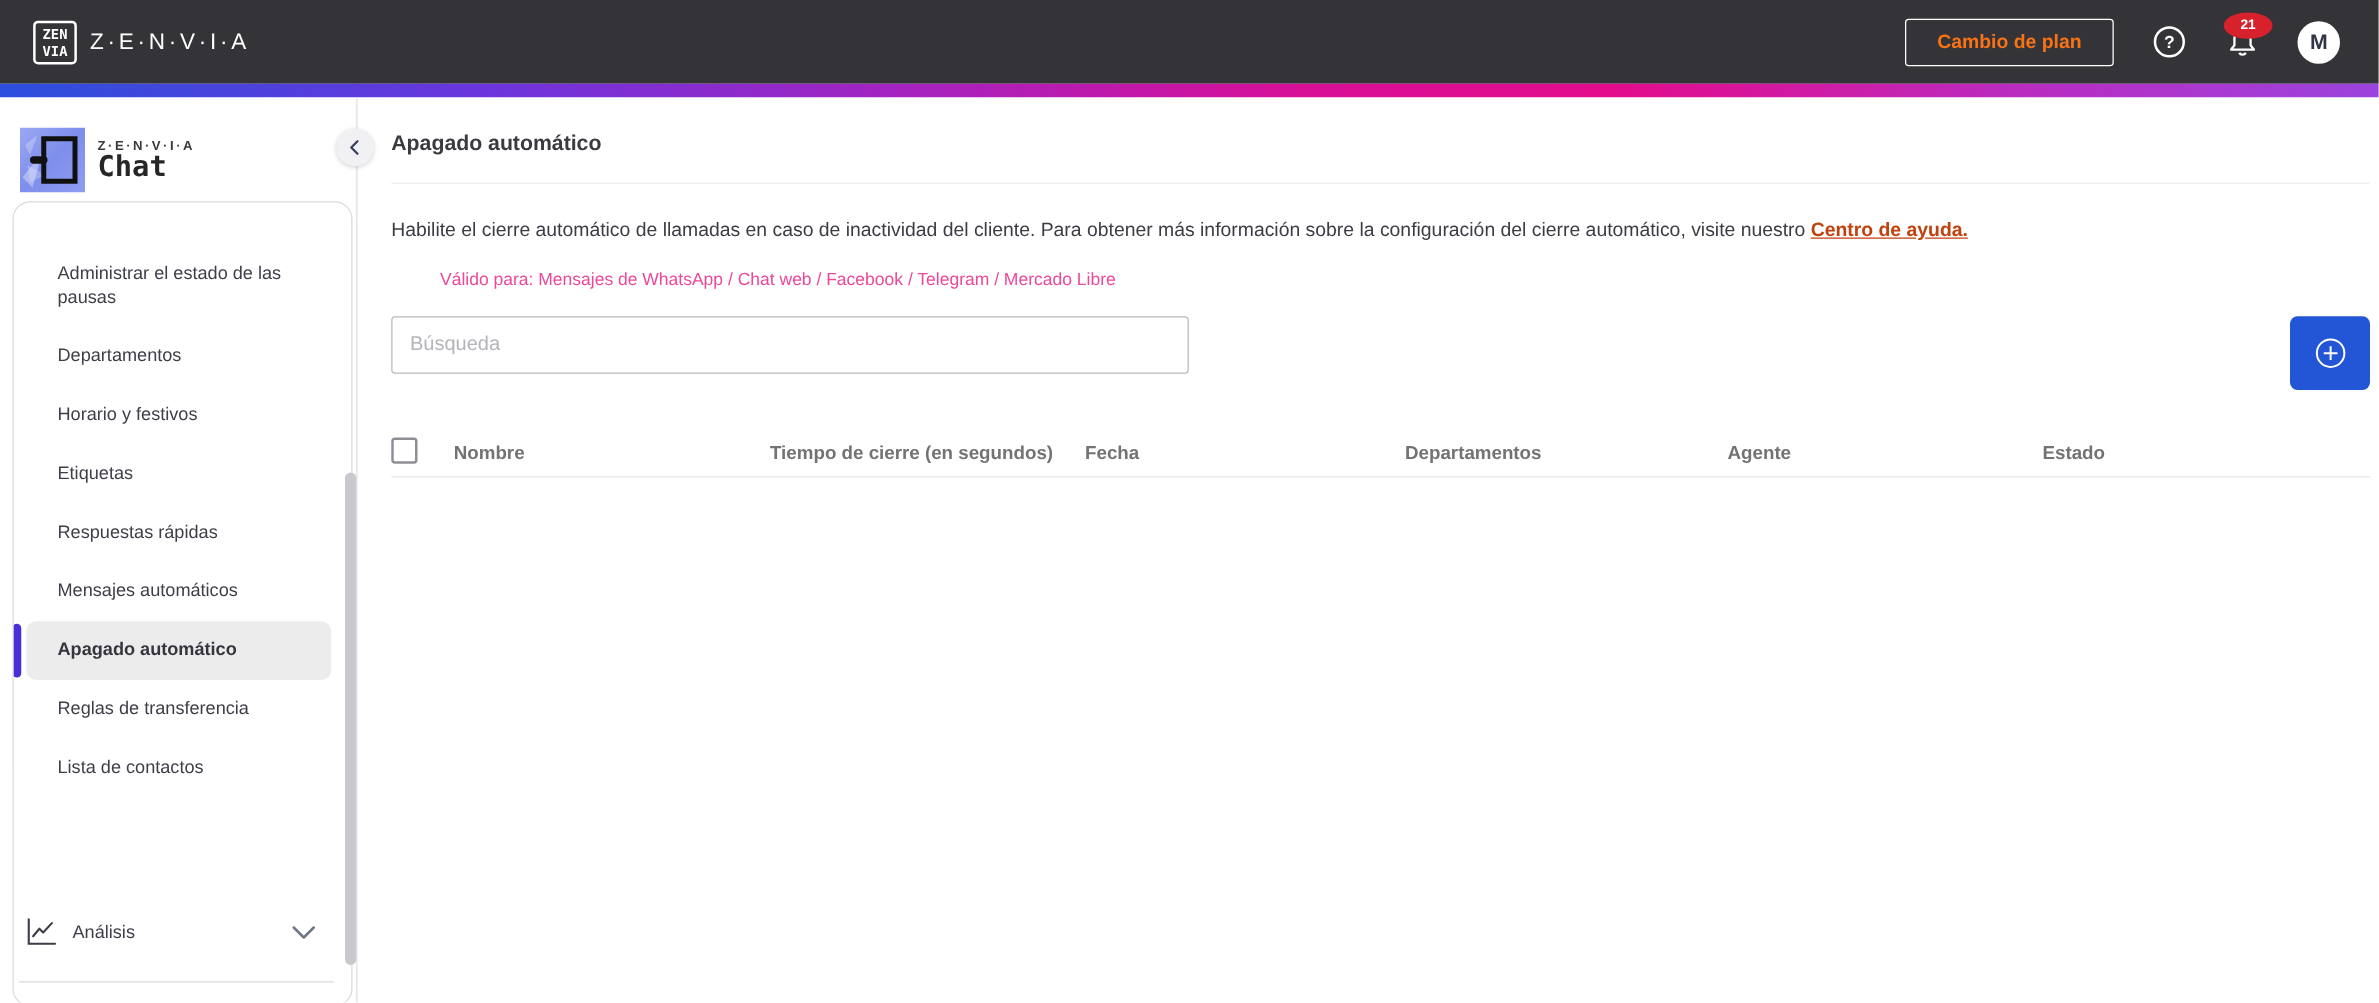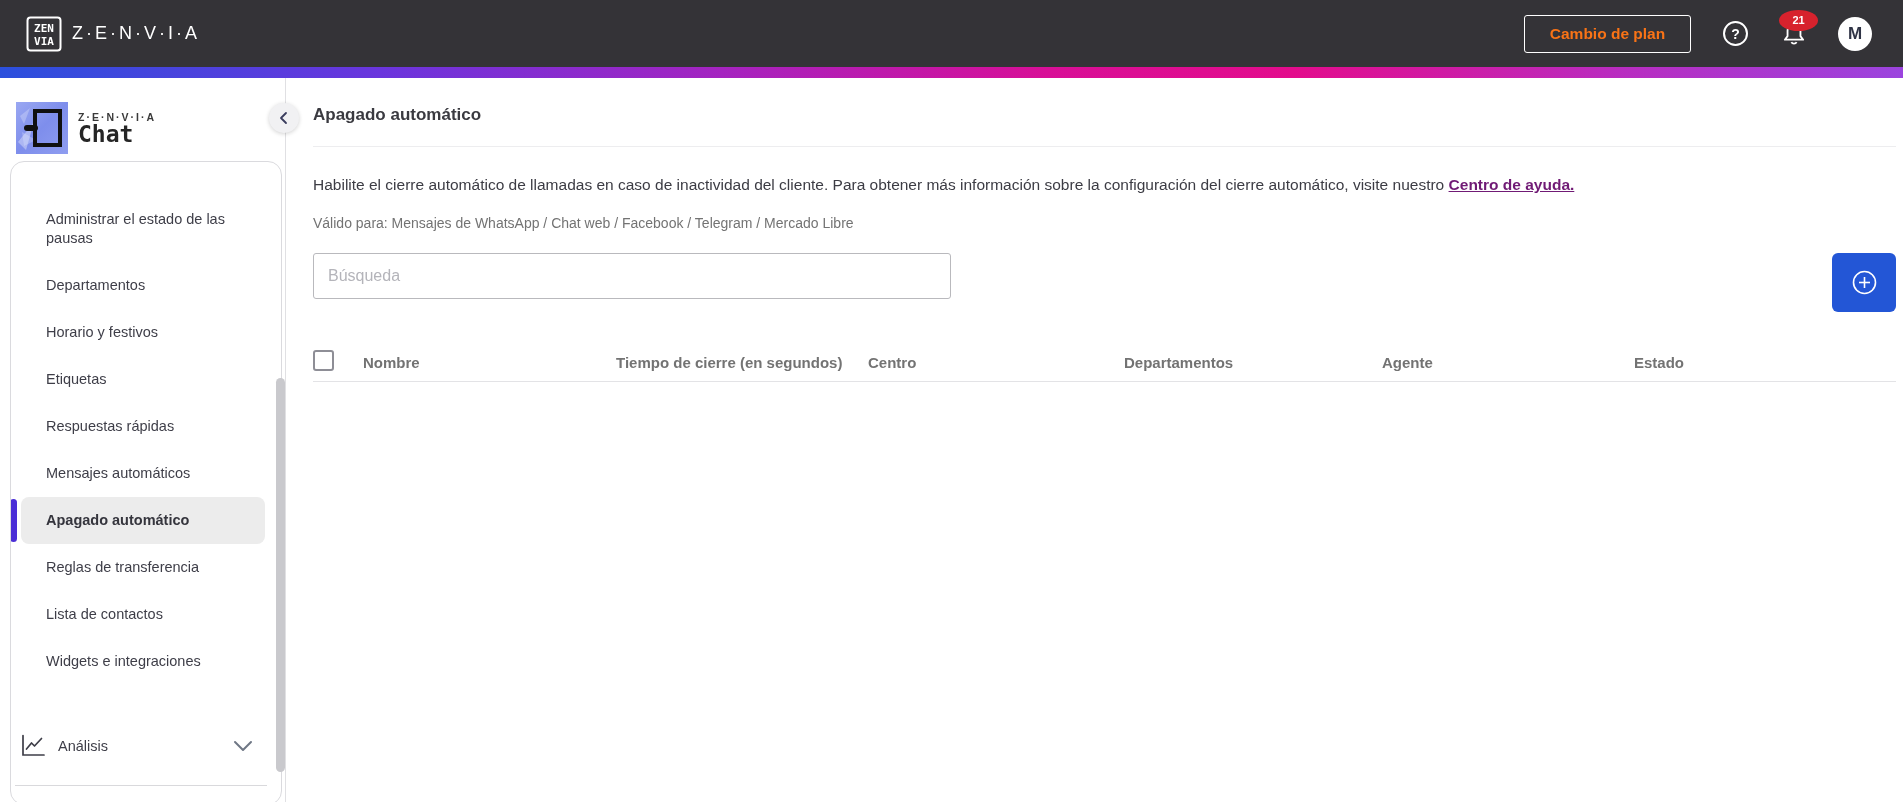--- a/index.html
+++ b/index.html
@@ -54,22 +54,22 @@
   .side-divider { position:absolute; top:707px; left:15px; width:252px; height:1px; background:#d9d9dc; }
   .side-scrollbar { position:absolute; top:300px; right:0; width:9px; height:394px;
                     background:#c9c9cd; border-radius:5px; cursor:grab; }
 
   
   .content { flex:1; padding:0 7px 0 27px; background:#fff; }
   .page-header { height:69px; display:flex; align-items:center; padding-top:6px;
                  border-bottom:1px solid #ededef; }
   .page-title { font-size:17px; font-weight:700; color:#3a3a40; }
   .desc { margin-top:28px; font-size:15.5px; color:#3c3c44; line-height:20px; }
-  .help-link { color:#701a75; font-weight:700; text-decoration:underline; cursor:pointer;margin-top:20px; }
-  .valid { margin-top:20px; font-size:14px; color:#737373; }
+  .help-link { color:#c2410c; font-weight:700; text-decoration:underline; cursor:pointer;margin-top:20px; }
+  .valid { margin-top:20px; font-size:14px; color:#ec4899;margin-left:39px; }
   .search-row { margin-top:22px; height:62px; display:flex; align-items:flex-start; }
   .search-input { width:638px; height:46px; border:1px solid #b9b9bd; border-radius:3px;
                   padding:12px 14px; font-size:16px; color:#3c3c44; outline:none;
                   font-family:"Liberation Sans", sans-serif; }
   .search-input::placeholder { color:#b4b4ba; }
   .add-btn { margin-left:auto; width:64px; height:59px; background:#2356d6; border:none;
              border-radius:6px; display:flex; align-items:center; justify-content:center; cursor:pointer; }
   .table-header { margin-top:28px; height:39px; display:flex; align-items:center;
                   border-bottom:1px solid #e3e3e6; }
   .cell { font-size:15px; font-weight:600; color:#737373; }
@@ -150,21 +150,20 @@
       <div class="menu-item">Horario y festivos</div>
       <div class="menu-item">Etiquetas</div>
       <div class="menu-item">Respuestas rápidas</div>
       <div class="menu-item">Mensajes automáticos</div>
       <div class="menu-item active">
         <span class="active-indicator"></span>
         <span>Apagado automático</span>
       </div>
       <div class="menu-item">Reglas de transferencia</div>
       <div class="menu-item">Lista de contactos</div>
-      <div class="menu-item">Widgets e integraciones</div>
     </nav>
 
     <div class="analysis-row">
       <svg width="26" height="24" viewBox="0 0 26 24">
         <path d="M3 1.5 V21 H24" fill="none" stroke="#3e3e48" stroke-width="1.7" stroke-linecap="round"></path>
         <polyline points="6.5,15 11.5,9 14.5,12 21.5,4.5" fill="none" stroke="#3e3e48" stroke-width="1.7" stroke-linecap="round" stroke-linejoin="round"></polyline>
       </svg>
       <span class="analysis-label">Análisis</span>
       <span class="analysis-chevron">
         <svg width="20" height="12" viewBox="0 0 20 12">
@@ -197,20 +196,20 @@
         </svg>
       </button>
     </div>
 
     <div class="table-header">
       <div class="cell c-check">
         <span class="checkbox"></span>
       </div>
       <div class="cell c0">Nombre</div>
       <div class="cell c1">Tiempo de cierre (en segundos)</div>
-      <div class="cell c2">Centro</div>
+      <div class="cell c2">Fecha</div>
       <div class="cell c3">Departamentos</div>
       <div class="cell c4">Agente</div>
       <div class="cell c5">Estado</div>
     </div>
     <div class="table-body"></div>
   </main>
 </div>
 
 </body></html>

